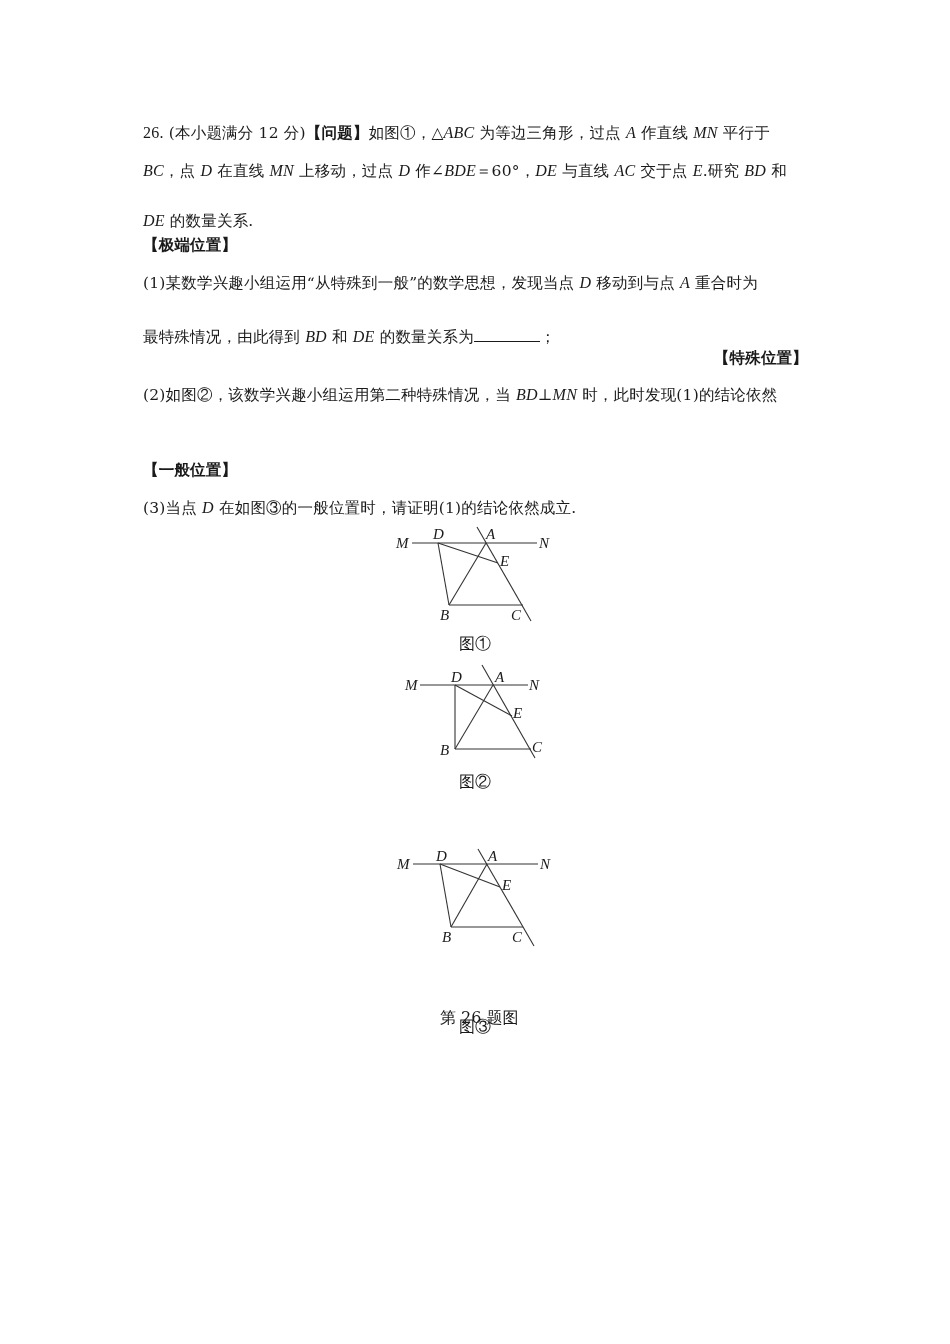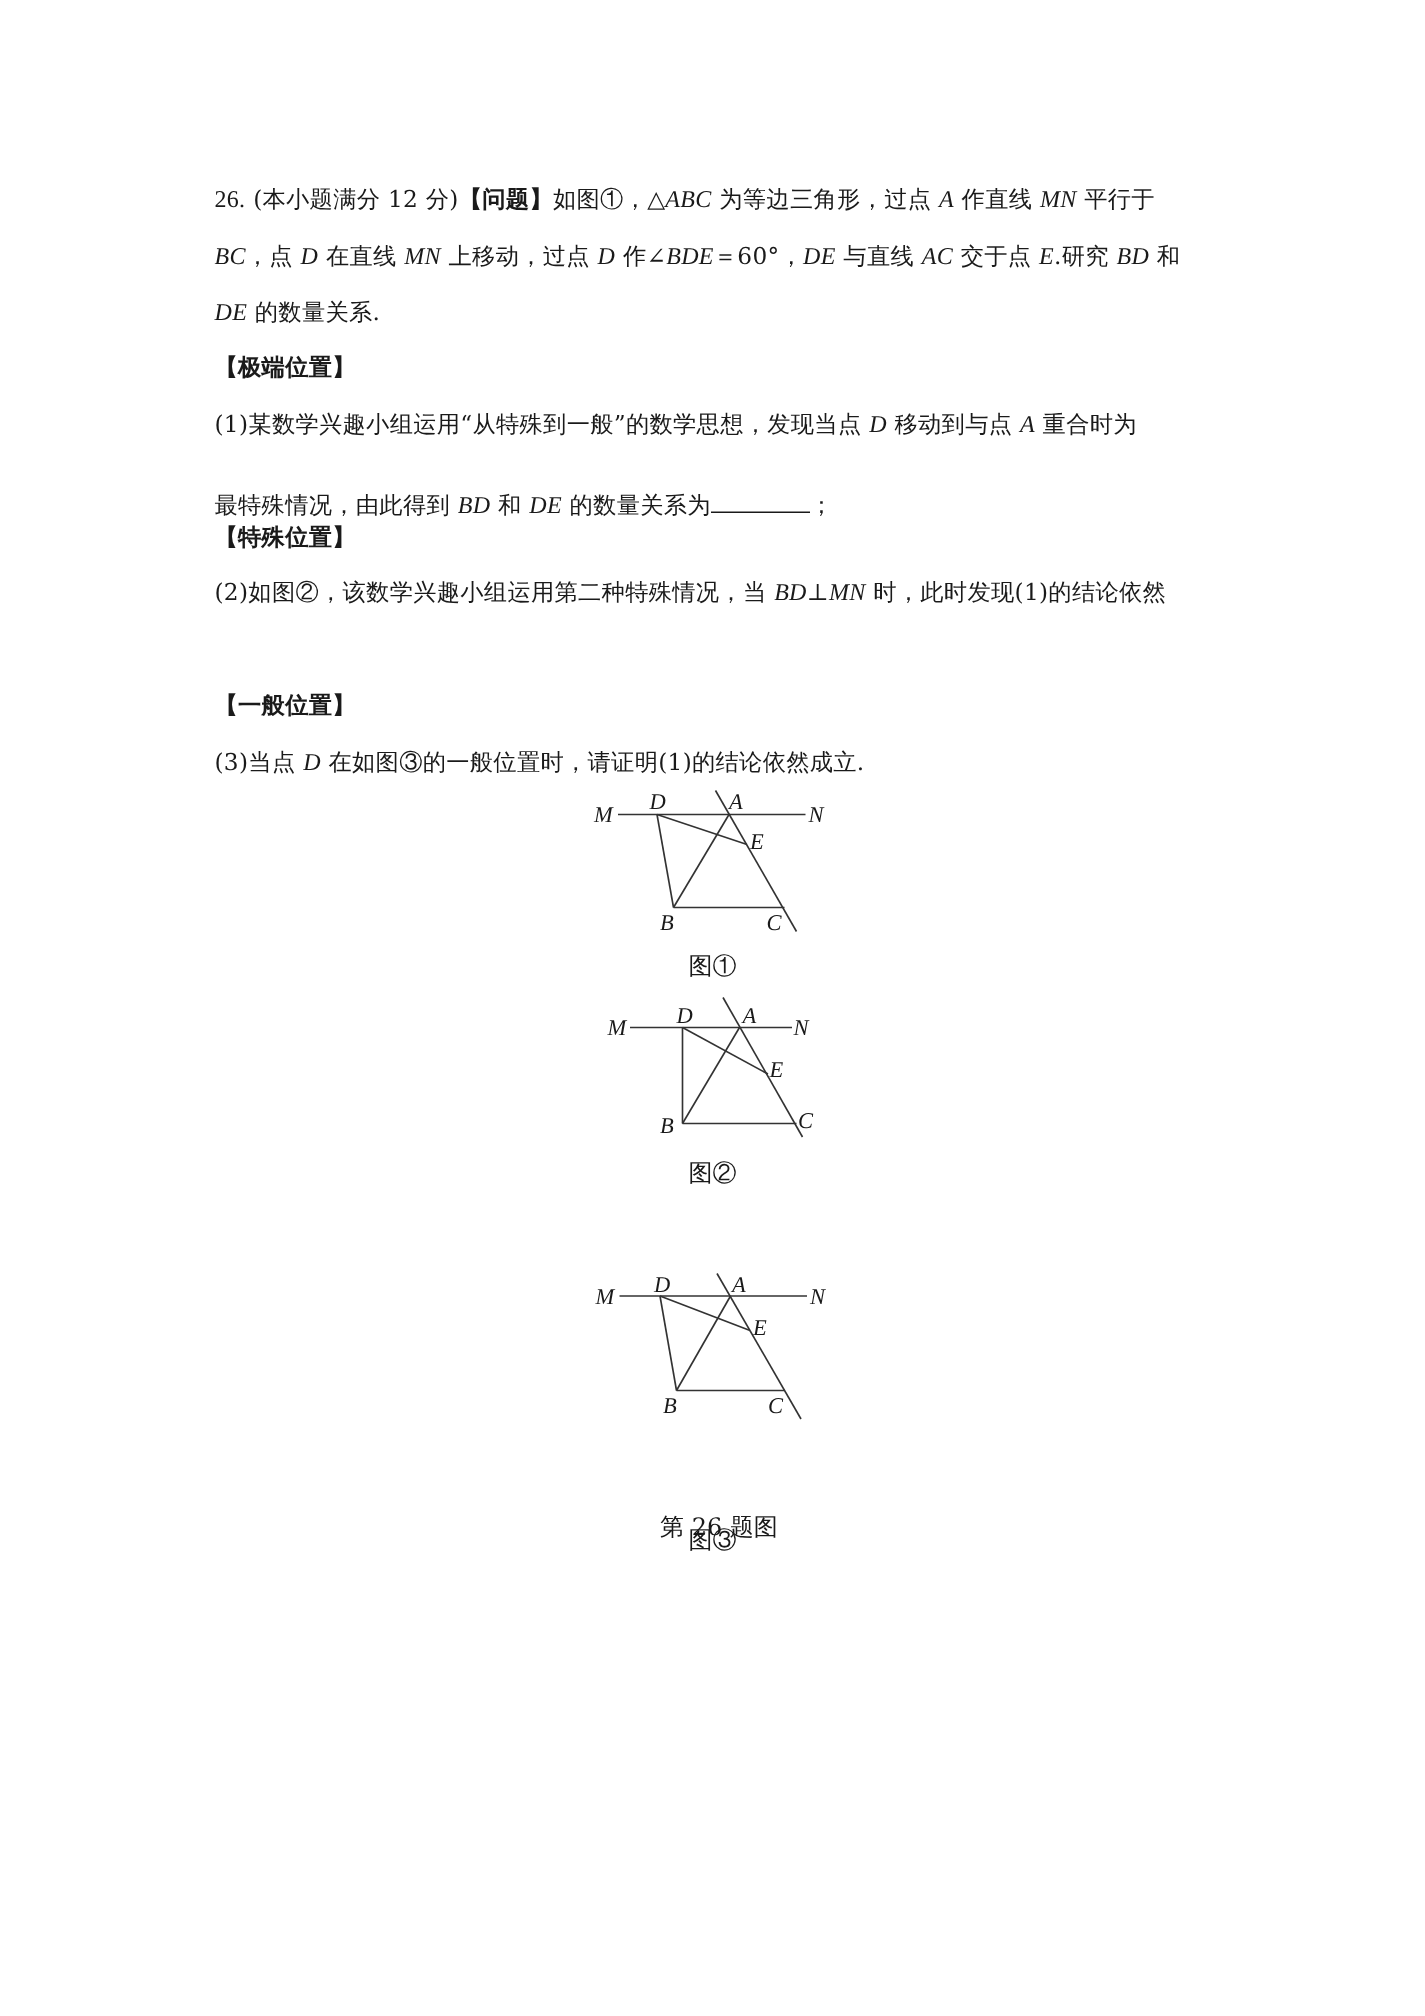--- a/index.html
+++ b/index.html
@@ -23,33 +23,33 @@
 
   <div class="line" style="top:123px;">
     <span class="lat">26.</span>
     <span>(本小题满分 12 分)</span><span class="heading">【问题】</span><span>如图①，△</span><i>ABC</i><span> 为等边三角形，过点 </span><i>A</i><span> 作直线 </span><i>MN</i><span> 平行于</span>
   </div>
 
   <div class="line" style="top:161px;">
     <i>BC</i><span>，点 </span><i>D</i><span> 在直线 </span><i>MN</i><span> 上移动，过点 </span><i>D</i><span> 作∠</span><i>BDE</i><span>＝60°，</span><i>DE</i><span> 与直线 </span><i>AC</i><span> 交于点 </span><i>E</i><span>.研究 </span><i>BD</i><span> 和</span>
   </div>
 
-  <div class="line" style="top:198px;">
+  <div class="line" style="top:211px;">
     <i>DE</i><span> 的数量关系.</span>
   </div>
 
   <div class="line heading" style="top:235px;">【极端位置】</div>
   <div class="line" style="top:273px;">
     <span>(1)某数学兴趣小组运用“从特殊到一般”的数学思想，发现当点 </span><i>D</i><span> 移动到与点 </span><i>A</i><span> 重合时为</span>
   </div>
   <div class="line" style="top:327px;">
     <span>最特殊情况，由此得到 </span><i>BD</i><span> 和 </span><i>DE</i><span> 的数量关系为</span><span class="blank"></span><span>；</span>
   </div>
 
-  <div class="line heading" style="top:348px;">【特殊位置】</div>
+  <div class="line heading" style="top:348px;text-align:right;">【特殊位置】</div>
   <div class="line" style="top:385px;">
     <span>(2)如图②，该数学兴趣小组运用第二种特殊情况，当 </span><i>BD</i><span>⊥</span><i>MN</i><span> 时，此时发现(1)的结论依然</span>
   </div>
 
   <div class="line heading" style="top:460px;">【一般位置】</div>
   <div class="line" style="top:498px;">
     <span>(3)当点 </span><i>D</i><span> 在如图③的一般位置时，请证明(1)的结论依然成立.</span>
   </div>
 
   <svg class="figure" width="950" height="1344" viewBox="0 0 950 1344">

